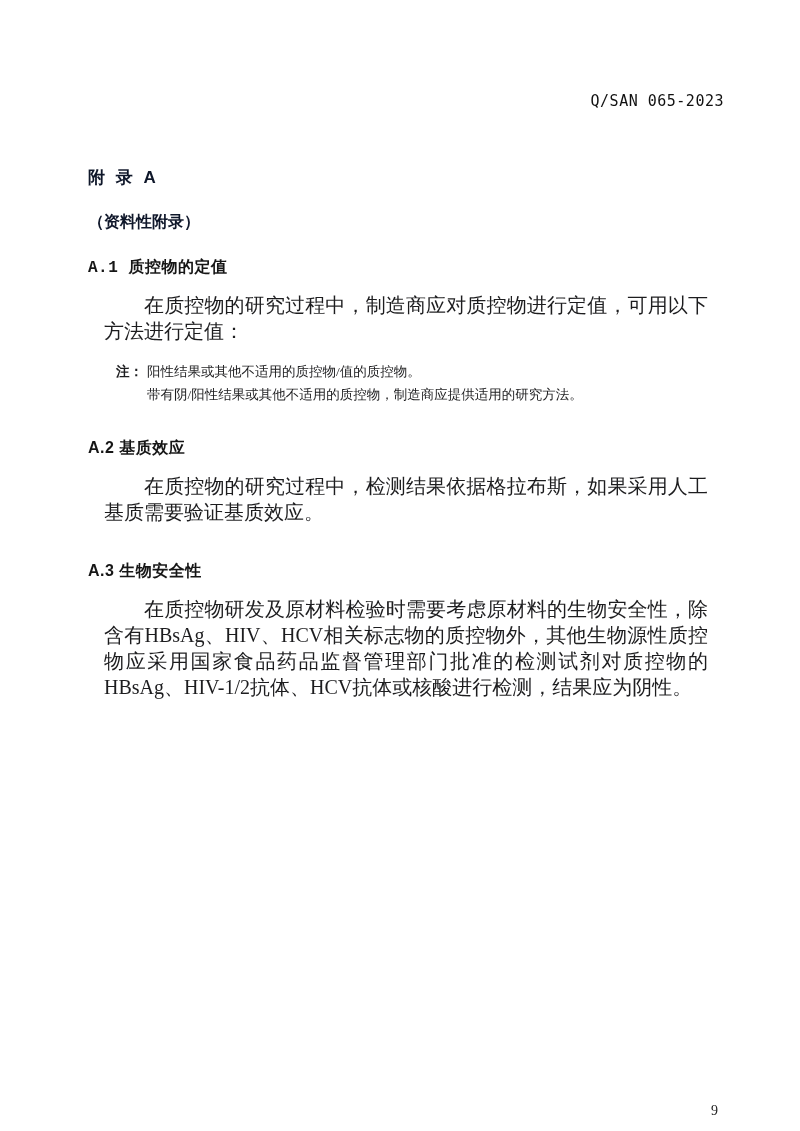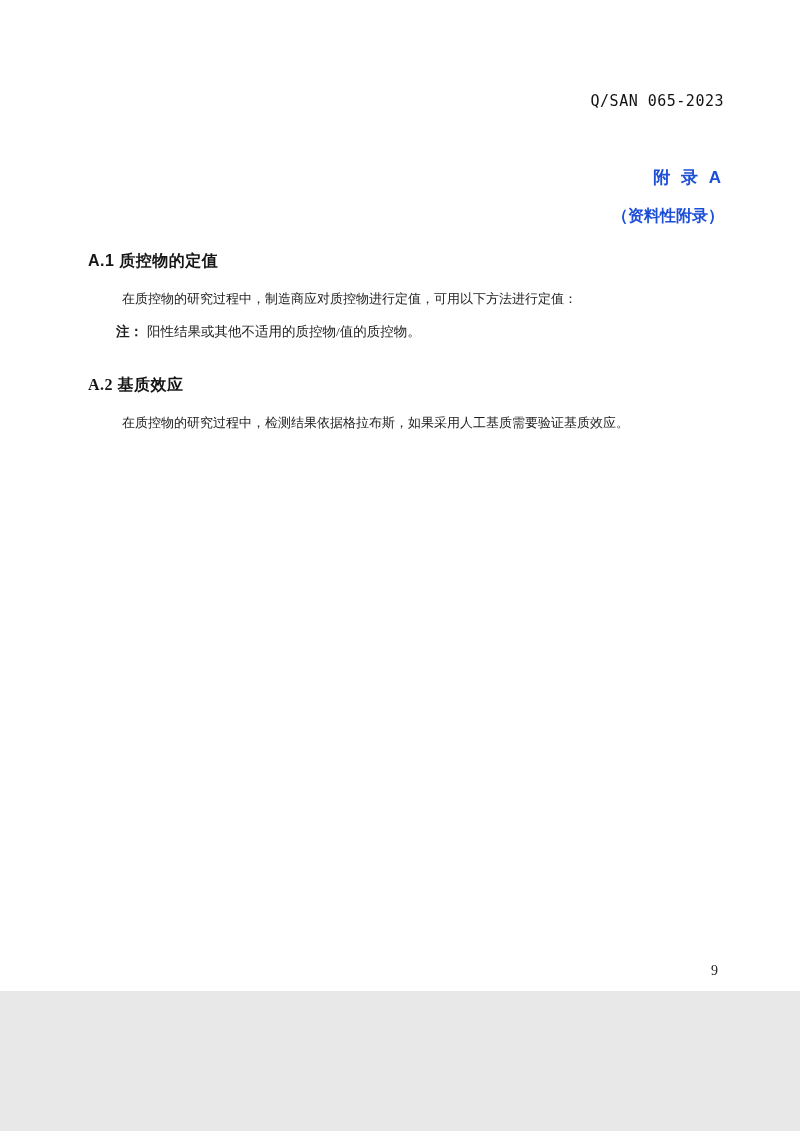--- a/index.html
+++ b/index.html
@@ -3,72 +3,72 @@
 <meta charset="utf-8">
 <style>
   html, body {
     margin: 0;
     padding: 0;
     background: #e8e8e8;
   }
   .page {
     position: relative;
     width: 800px;
-    height: 991px;
+    height: 1131px;
     margin: 0 auto;
     background: #ffffff;
     box-sizing: border-box;
     padding: 92px 76px 0 88px;
     font-family: "Liberation Serif", "DejaVu Serif", serif;
     color: #1d1d1f;
     overflow: hidden;
   }
   .doc-number {
     text-align: right;
     font-family: "DejaVu Sans Mono", monospace;
     font-size: 15px;
     color: #111;
     letter-spacing: 0.5px;
   }
   .title-block {
-    text-align: right;
+    text-align: left;
     margin-top: 56px;
     font-family: "Liberation Sans", "DejaVu Sans", sans-serif;
     font-weight: 700;
-    color: #1d4ed8;
+    color: #0f172a;
   }
   .title-appendix {
     font-size: 17px;
     margin: 0;
     letter-spacing: 3px;
   }
   .title-type {
     font-size: 16px;
-    margin-top: 17px;
+    margin-top: 23px;
   }
   .title-subject {
     font-size: 17px;
     margin-top: 9px;
     letter-spacing: 1px;
   }
   .section-heading {
     font-family: "Liberation Sans", "DejaVu Sans", sans-serif;
     font-size: 16px;
     font-weight: 700;
     color: #161616;
     margin: 0;
     letter-spacing: 0.5px;
   }
-  .sh-a1 { margin-top: 24px; }
-  .sh-a2 { margin-top: 32px; font-family: Liberation Serif, serif; }
+  .sh-a1 { margin-top: 24px; font-family: Liberation Mono, monospace; }
+  .sh-a2 { margin-top: 32px; }
   .sh-a3 { margin-top: 36px; }
   .body-para {
-    font-size: 13px;
+    font-size: 20px;
     line-height: 26px;
-    margin: 8px;
+    margin: 16px;
     text-indent: 2em;
     text-align: justify;
     color: #1d1d1f;
   }
   .first-para { margin-top: 14px; }
   .note-block {
     font-size: 13.5px;
     line-height: 23px;
     margin-top: 5px;
     padding-left: 28px;
@@ -105,24 +105,29 @@
   </div>
 
   <section>
     <h2 class="section-heading sh-a1">A.1 质控物的定值</h2>
     <p class="body-para first-para">在质控物的研究过程中，制造商应对质控物进行定值，可用以下方法进行定值：</p>
     <div class="note-block">
       <div class="note-line-first">
         <span class="note-label">注：</span>
         <span>阳性结果或其他不适用的质控物/值的质控物。</span>
       </div>
+      <div class="note-line-cont">带有阴/阳性结果或其他不适用的质控物，制造商应提供适用的研究方法。</div>
     </div>
   </section>
 
   <section>
     <h2 class="section-heading sh-a2">A.2 基质效应</h2>
     <p class="body-para first-para">在质控物的研究过程中，检测结果依据格拉布斯，如果采用人工基质需要验证基质效应。</p>
   </section>
 
+  <section>
+    <h2 class="section-heading sh-a3">A.3 生物安全性</h2>
+    <p class="body-para first-para">在质控物研发及原材料检验时需要考虑原材料的生物安全性，除含有HBsAg、HIV、HCV相关标志物的质控物外，其他生物源性质控物应采用国家食品药品监督管理部门批准的检测试剂对质控物的HBsAg、HIV-1/2抗体、HCV抗体或核酸进行检测，结果应为阴性。</p>
+  </section>
 
   <div class="page-number">9</div>
 
 </div>
 
 </body></html>

